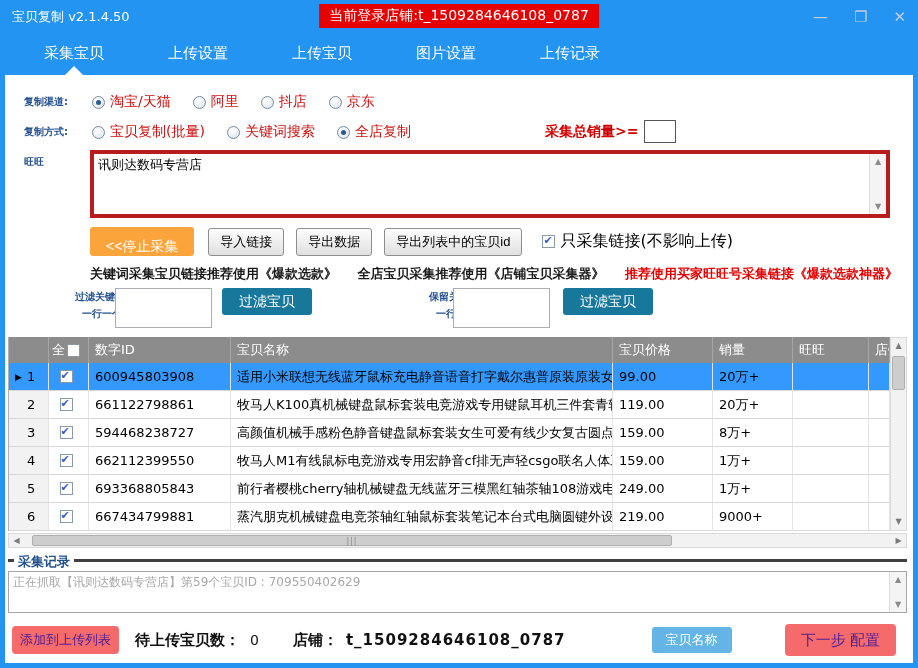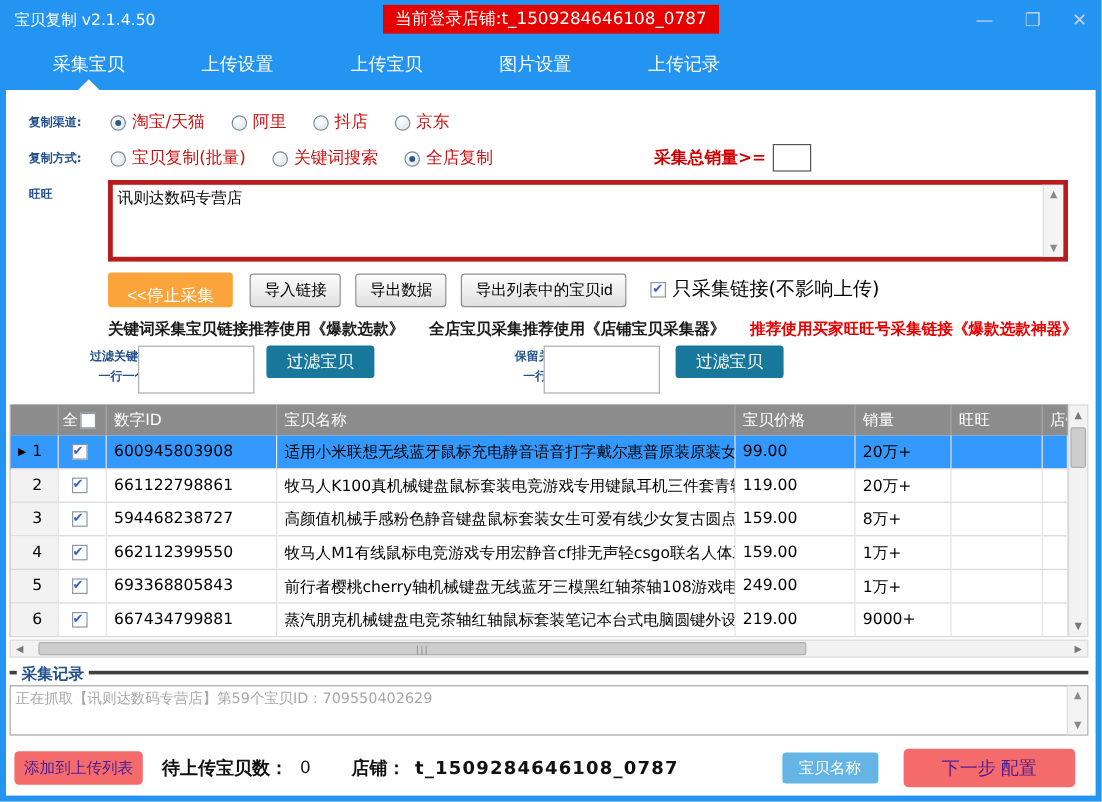--- a/index.html
+++ b/index.html
@@ -122,21 +122,21 @@
   .footer { position:absolute; left:3px; right:3px; bottom:4px; height:38px; display:flex; align-items:center; }
   .btn-coral { background:#F56B6B; color:#4c1d95; border:0; border-radius:4px; }
   .btn-add { height:28px; padding:0 8px; font-size:13px; margin-left:4px; }
   .f-text { font-size:15px; font-weight:bold; color:#111; }
   .pending-label { margin-left:16px; }
   .pending-count { margin-left:10px; font-size:14px; font-weight:normal; }
   .shop-label { margin-left:34px;font-family:Liberation Mono, monospace; }
   .shop-value { margin-left:8px; letter-spacing:1px; }
   .btn-clear { background:#64B5E6; color:#FFFFFF; border:0; border-radius:3px; height:26px;
     padding:0 14px; font-size:13px; margin-left:86px; }
-  .btn-next { height:32px; padding:0 32px; font-size:15px; margin-left:auto; margin-right:14px; }
+  .btn-next { height:32px; padding:0 16px; font-size:15px; margin-left:auto; margin-right:14px; }
 </style>
 </head>
 <body>
 
 <div class="window">
 
   <div class="titlebar">
     <span class="app-title">宝贝复制 v2.1.4.50</span>
     <span class="login-badge">当前登录店铺:t_1509284646108_0787</span>
     <div class="win-ctrls">

